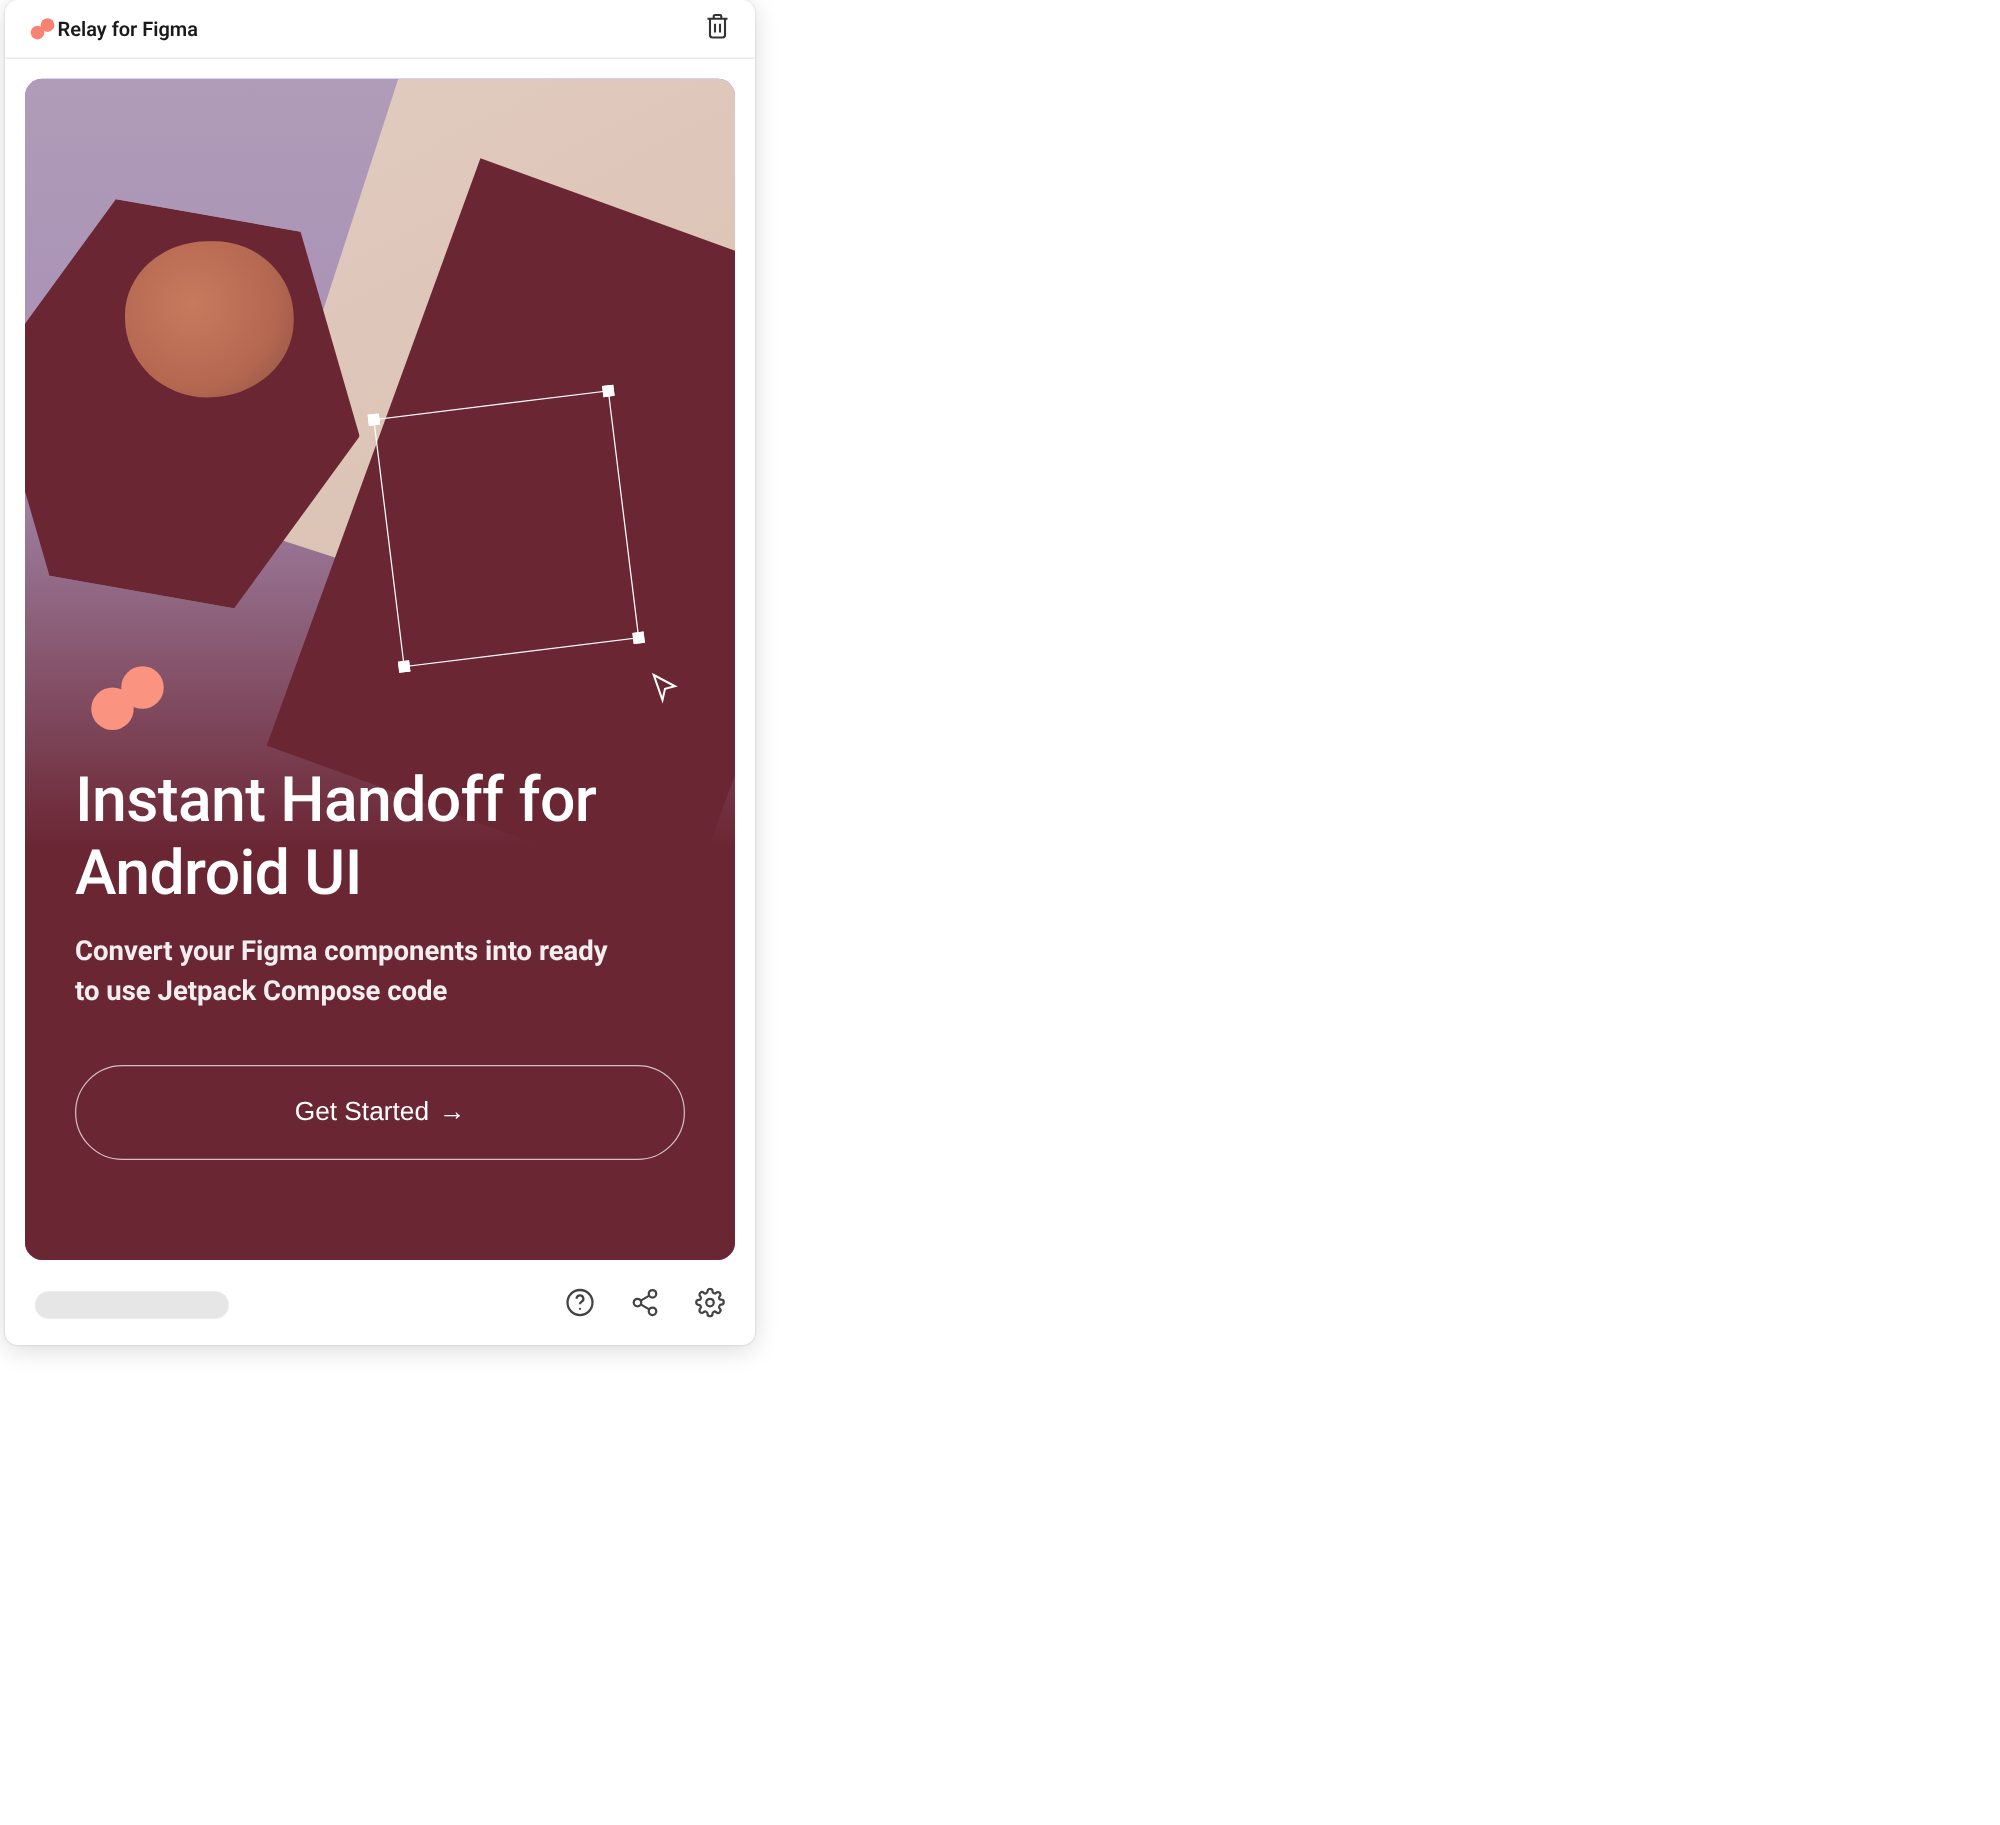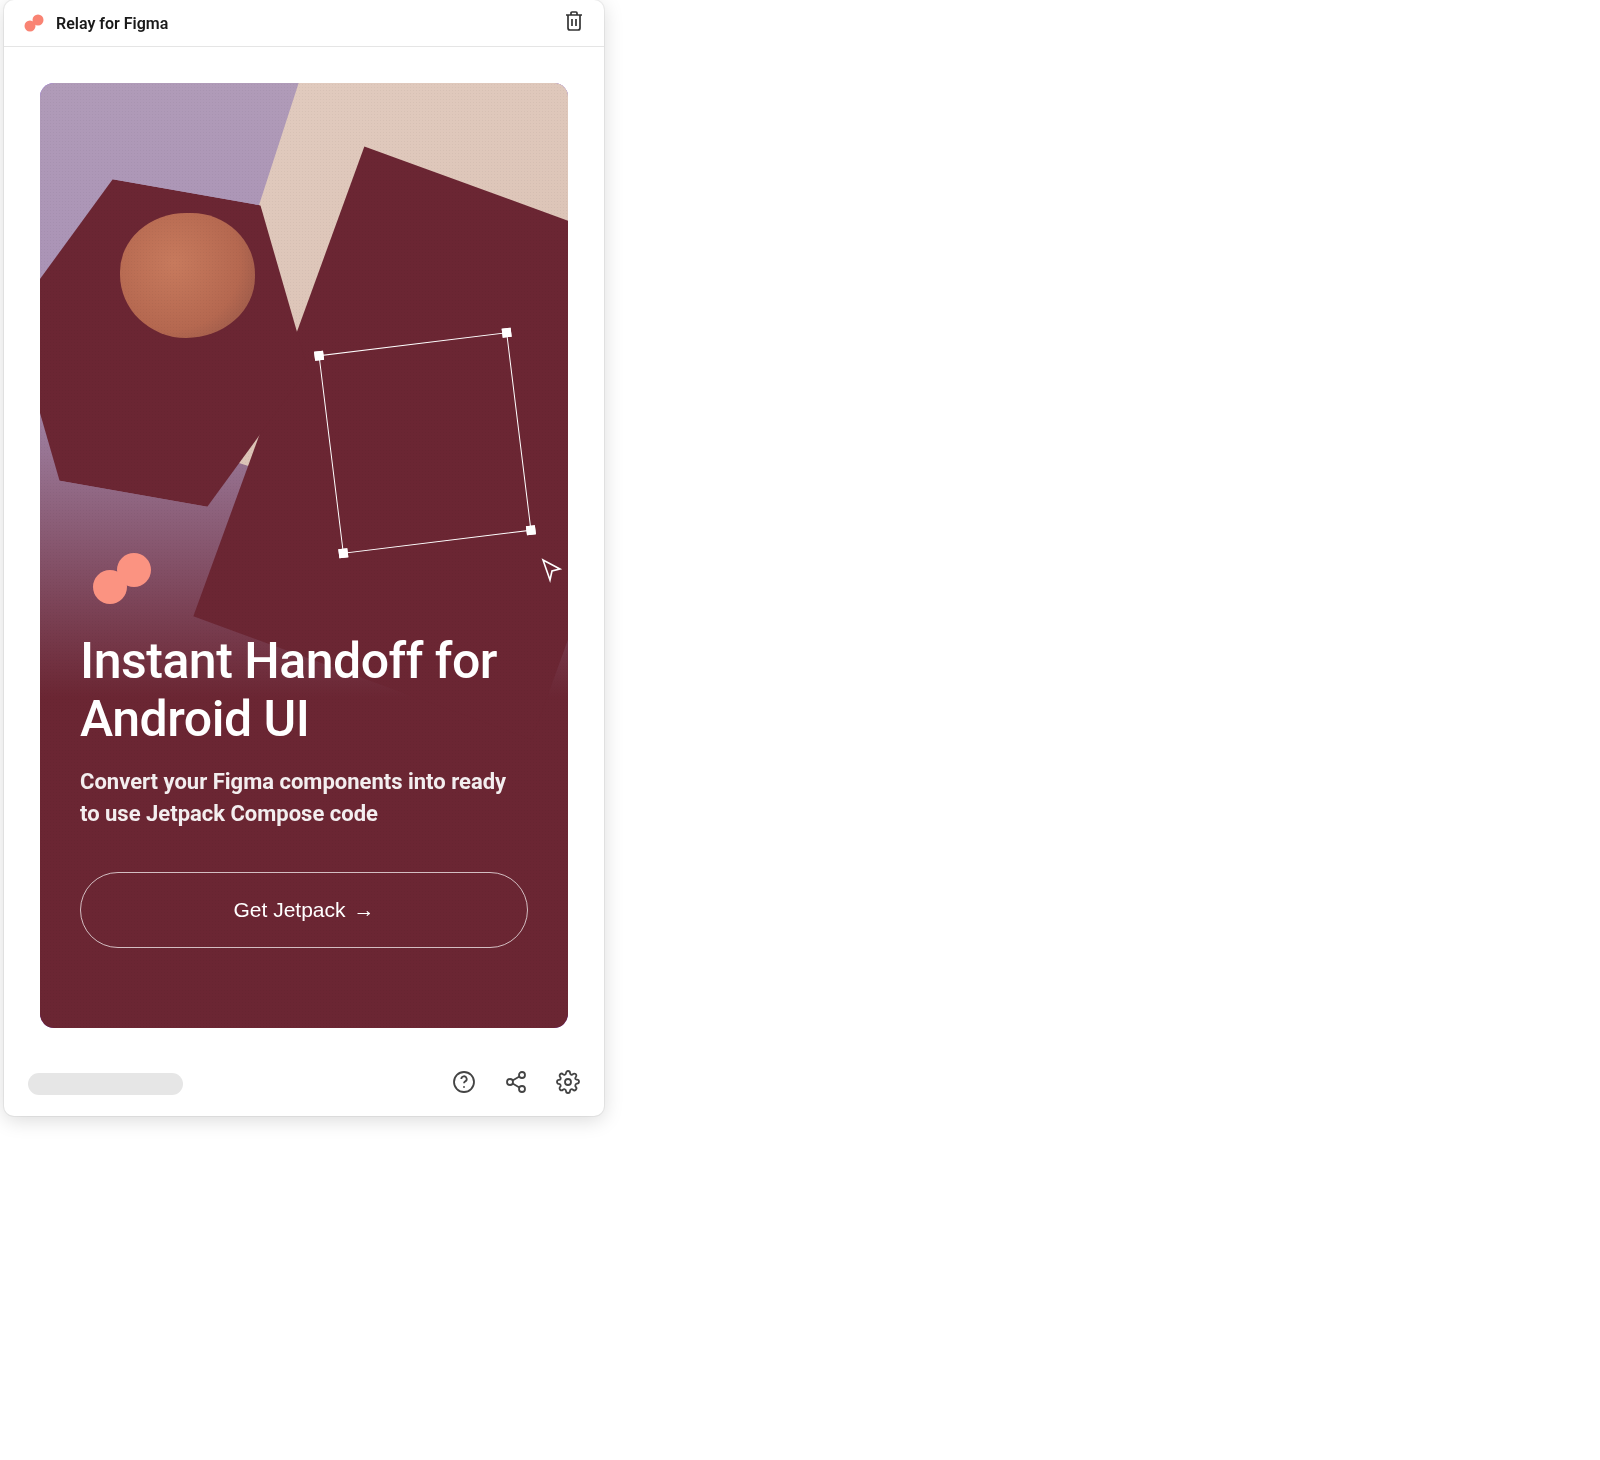--- a/index.html
+++ b/index.html
@@ -22,39 +22,39 @@
     .header {
       display: flex;
       align-items: center;
       justify-content: space-between;
       padding: 10px 20px;
       border-bottom: 1px solid #e5e5e5;
     }
     .header-left {
       display: flex;
       align-items: center;
-      gap: 10px;
+      gap: 0;
     }
     .logo-icon {
       width: 22px;
       height: 22px;
       position: relative;
     }
     .logo-icon svg { display: block; }
     .title {
       font-size: 16px;
       font-weight: 600;
       color: #1a1a1a;
     }
     .trash-icon {
       color: #333;
       cursor: pointer;
     }
     .hero {
-      margin: 36px;
+      margin: 16px;
       border-radius: 14px;
       background: #8b5cf6;
       height: 945px;
       position: relative;
       overflow: hidden;
     }
     .hero-bg {
       position: absolute;
       inset: 0;
       background: linear-gradient(180deg, #b09bb8 0%, #a890b5 30%, #6b2633 65%, #6b2633 100%);
@@ -239,21 +239,21 @@
           <circle cx="20" cy="36" r="17" fill="#fb9381"></circle>
           <circle cx="44" cy="19" r="17" fill="#fb9381"></circle>
         </svg>
       </span>
     </div>
 
     <div class="hero-text">
       <h1 class="hero-title">Instant Handoff for Android UI</h1>
       <p class="hero-sub">Convert your Figma components into ready to use Jetpack Compose code</p>
       <button class="get-started-btn">
-        <span>Get Jetpack</span>
+        <span>Get Started</span>
         <span>→</span>
       </button>
     </div>
   </div>
 
   <div class="footer">
     <div class="placeholder-pill"></div>
     <div class="footer-icons">
       <span>
         <svg width="24" height="24" viewBox="0 0 24 24" fill="none" stroke="currentColor" stroke-width="1.8">

